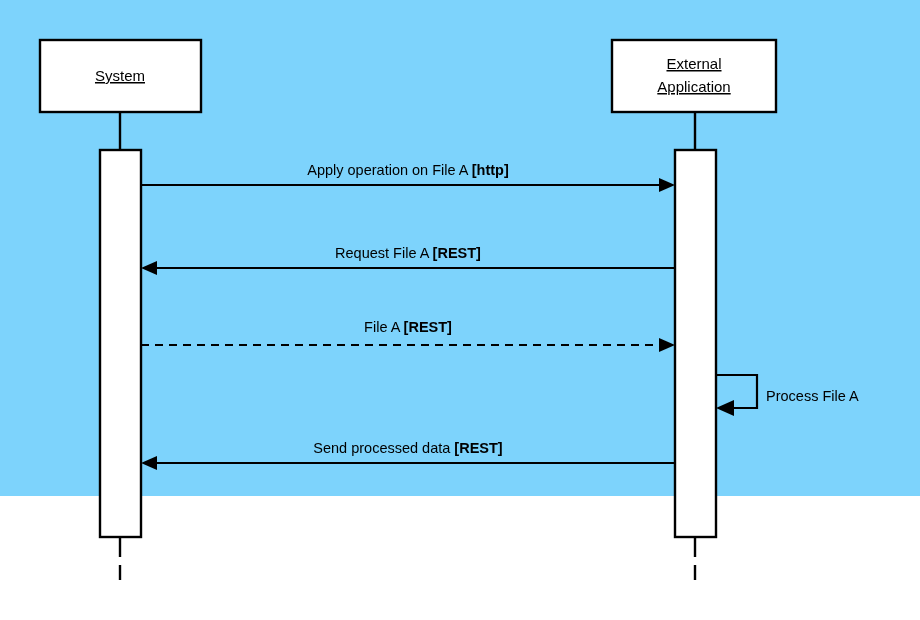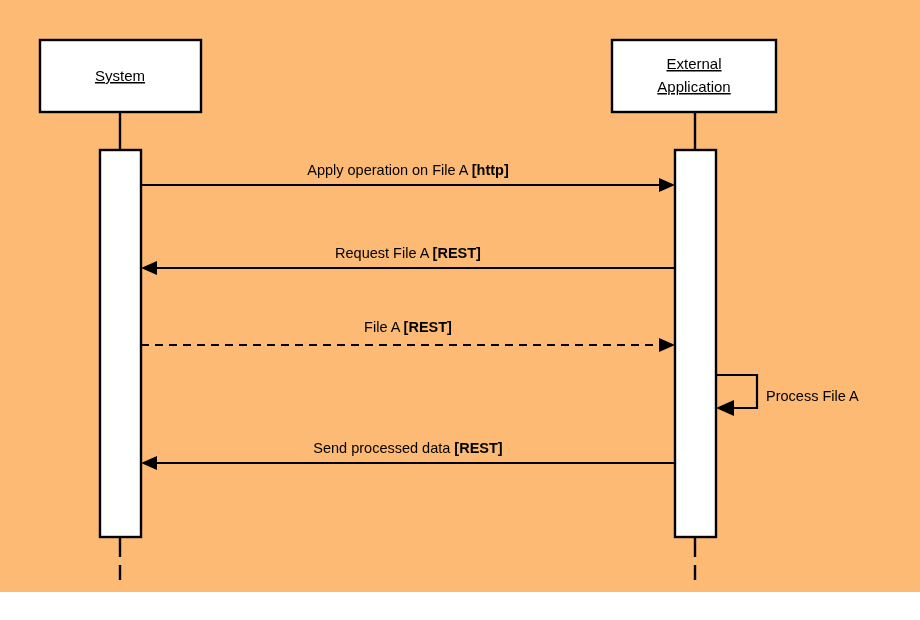--- a/index.html
+++ b/index.html
@@ -11,22 +11,22 @@
   body {
     width: 920px;
     height: 620px;
     font-family: "Liberation Sans", sans-serif;
     color: #000000;
     overflow: hidden;
   }
   #diagram-root {
     position: relative;
     width: 920px;
-    height: 592px;
-    background: #fdba74;
+    height: 496px;
+    background: #7dd3fc;
     text-decoration: underline;
   }
   svg#seq-svg {
     position: absolute;
     left: 0;
     top: 0;
     width: 920px;
     height: 620px;
     display: block;
   }

